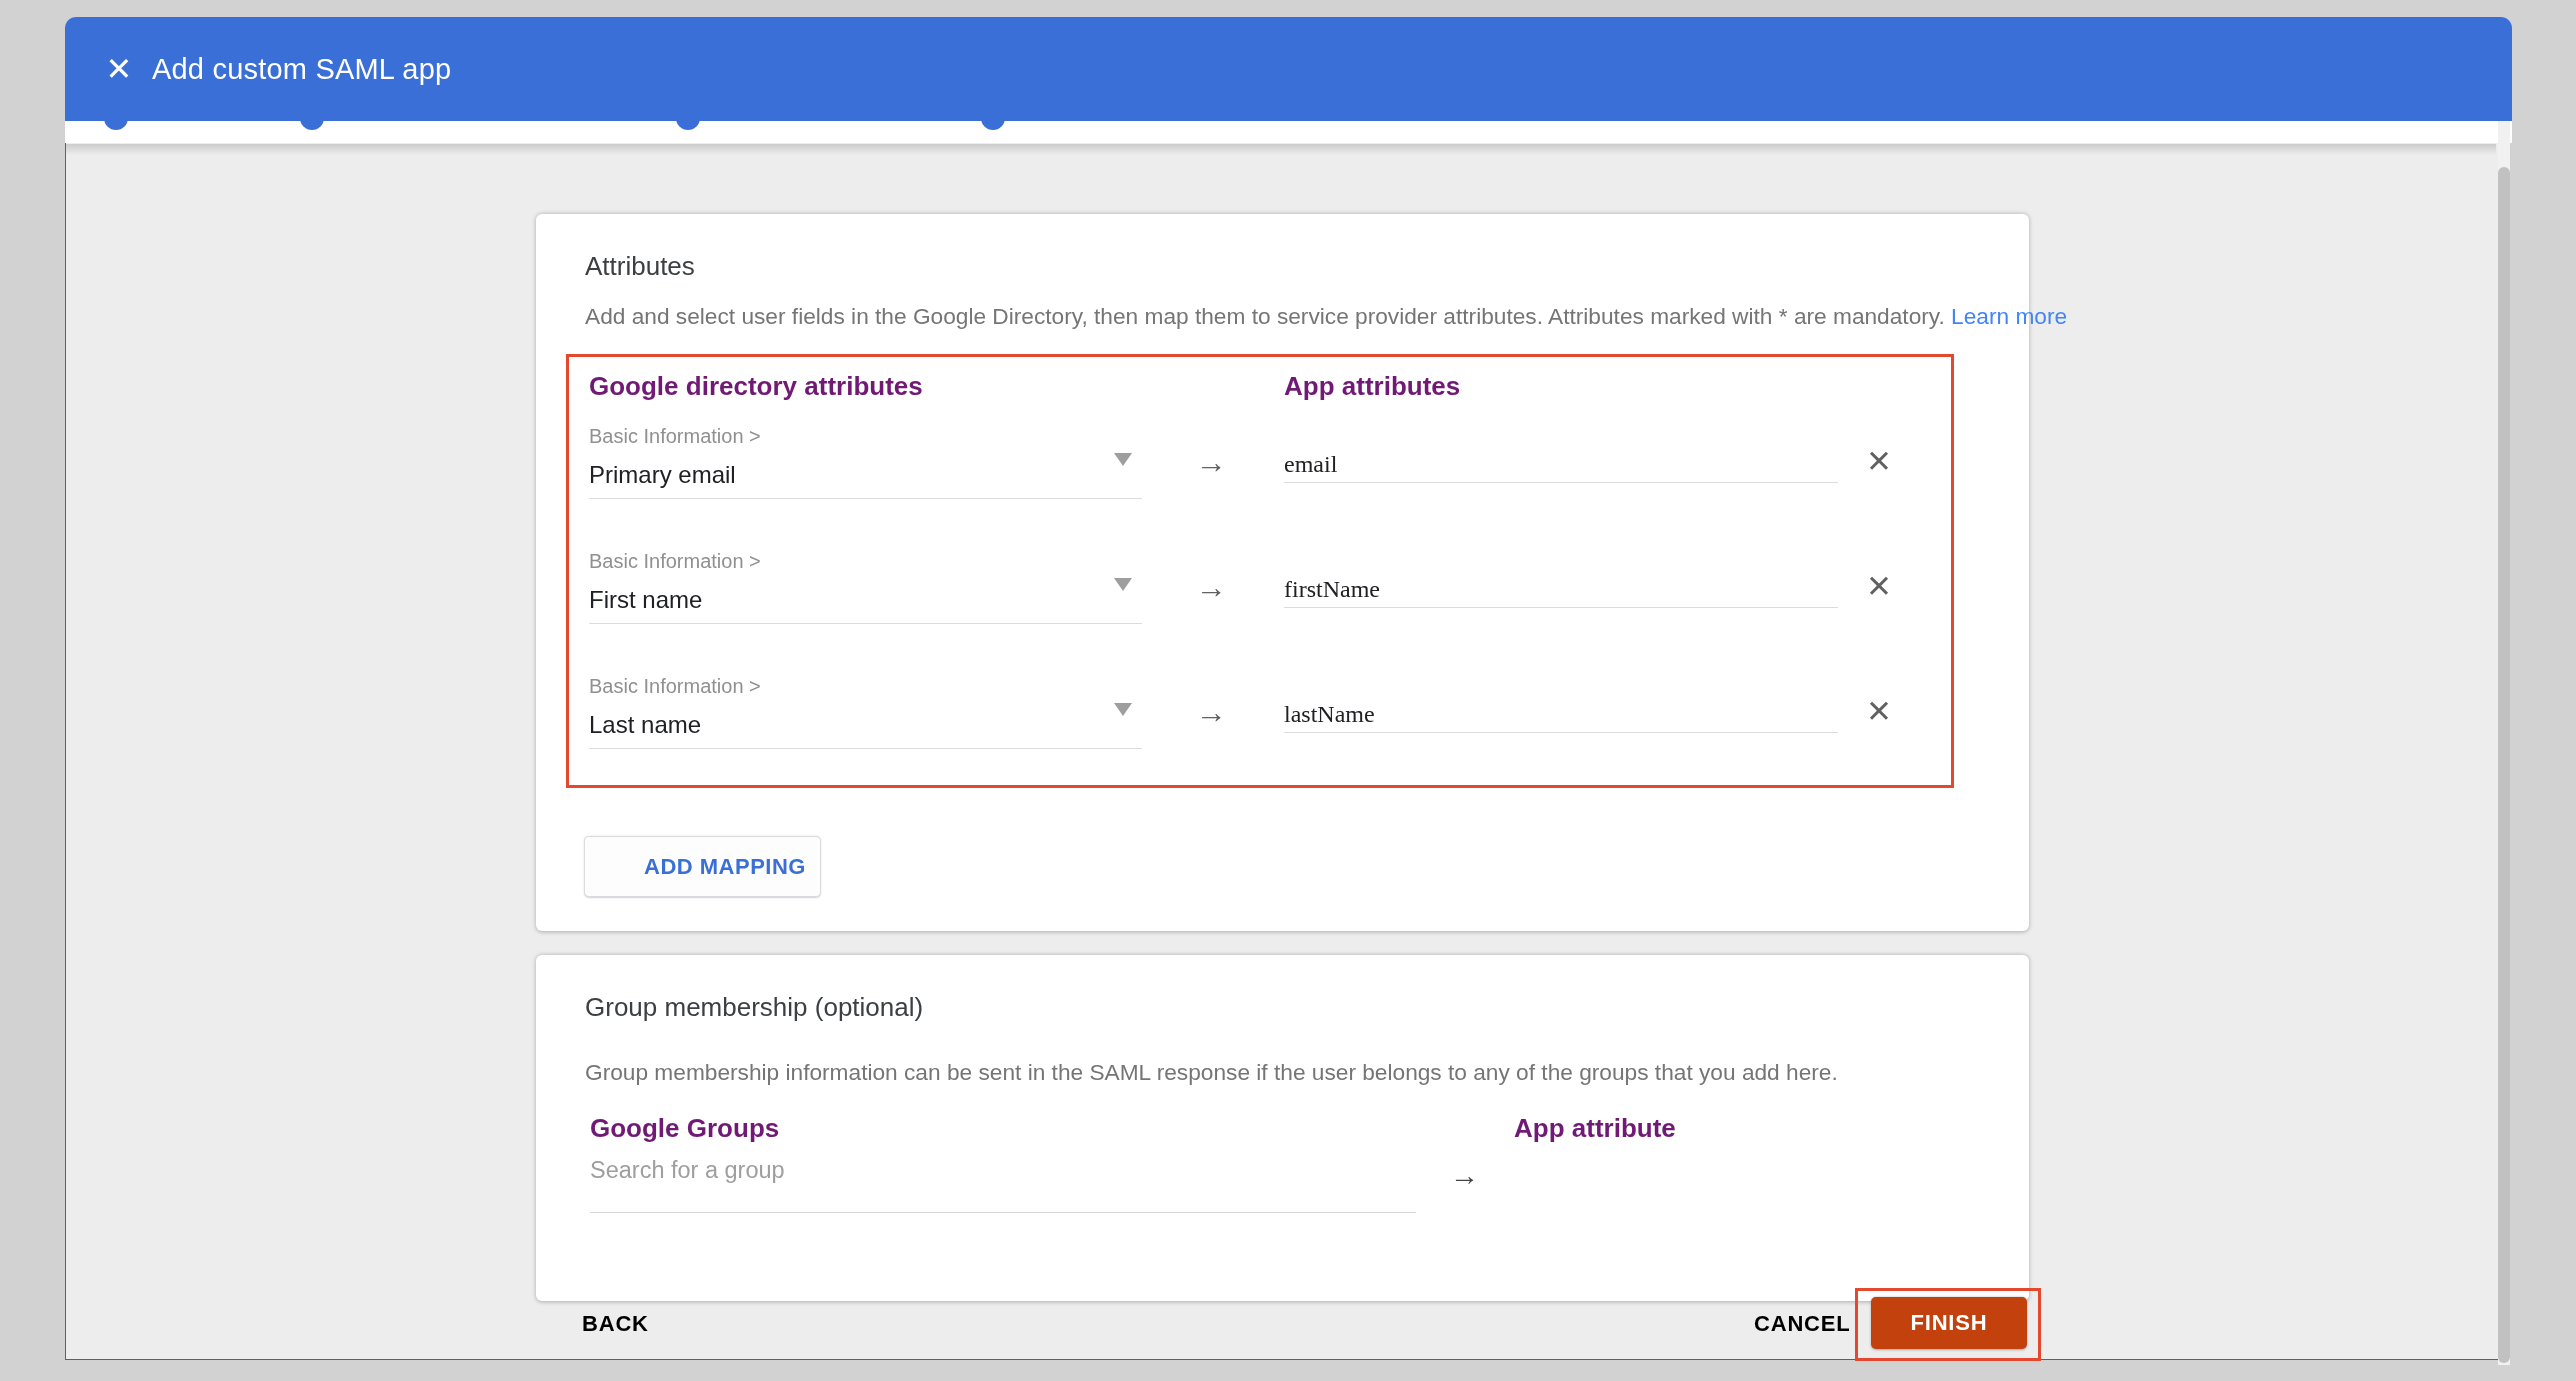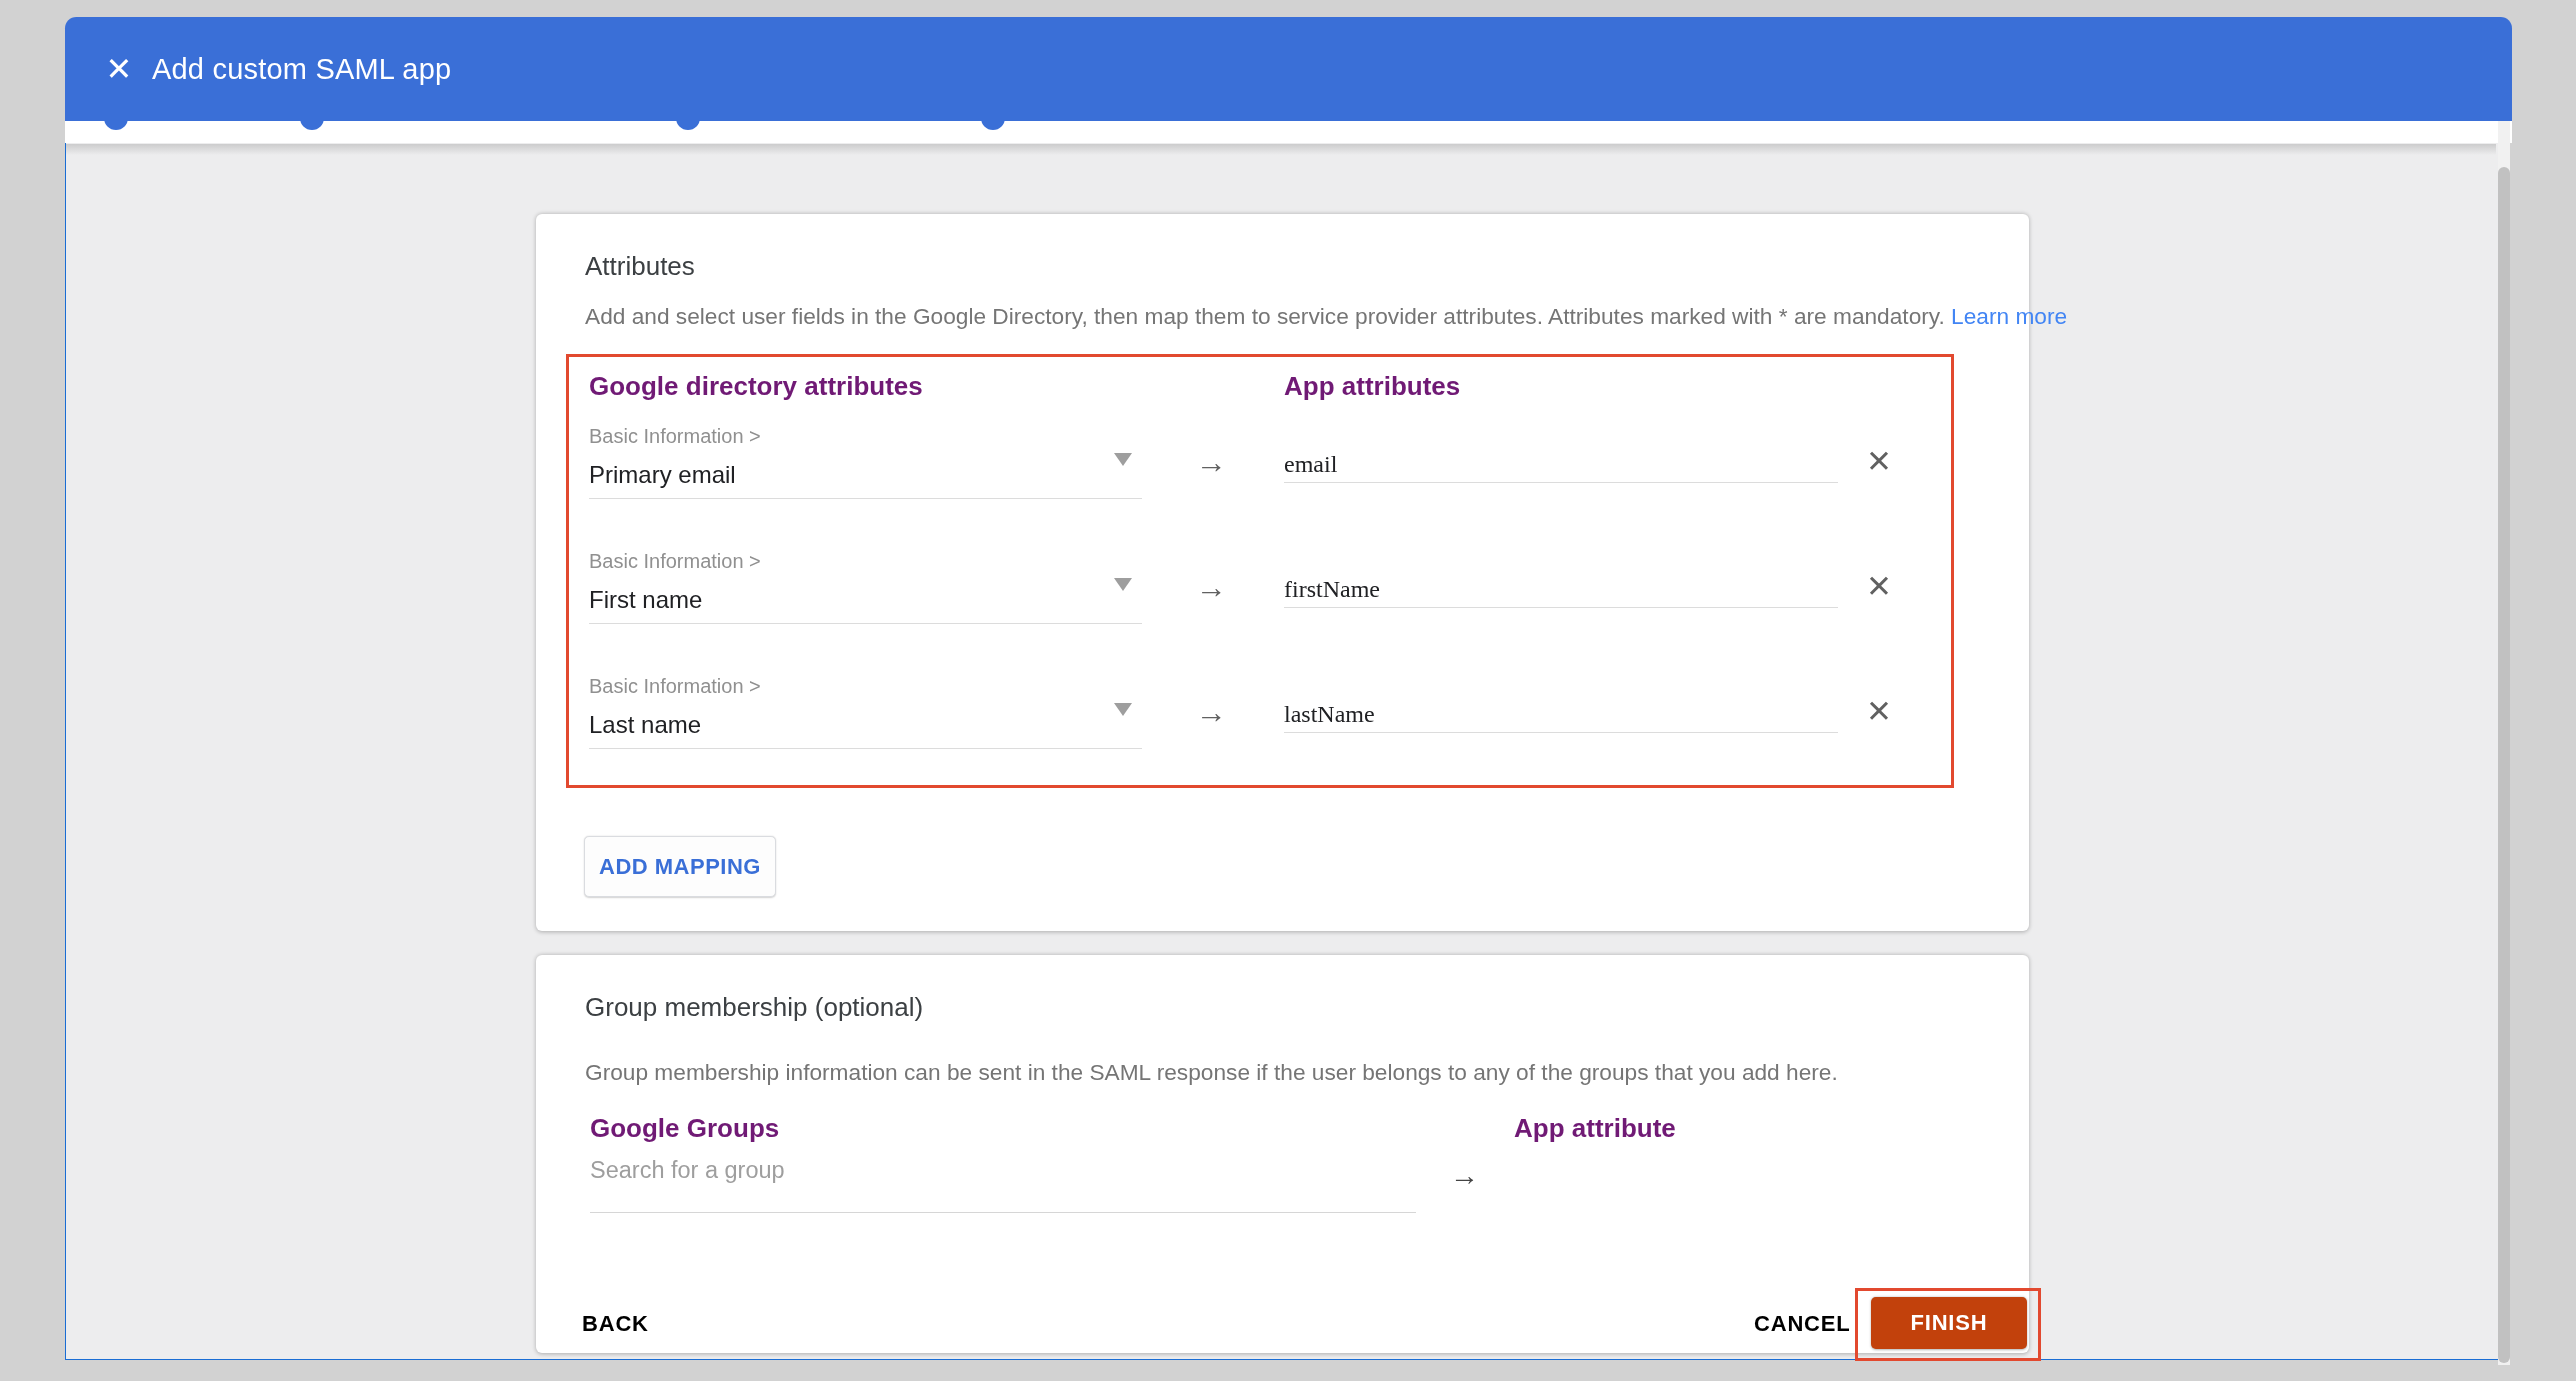--- a/index.html
+++ b/index.html
@@ -44,21 +44,21 @@
   
   .scroll-track{left:2498px;top:121px;width:12px;height:1244px;background:#f1f1f1;z-index:4;}
   .scroll-thumb{left:2498px;top:167px;width:12px;height:1196px;background:#c1c1c1;border-radius:6.5px;z-index:5;}
 
   
   .card{
     background:#ffffff;border-radius:6px;z-index:3;
     box-shadow:0 0.8px 4px rgba(0,0,0,0.28);
   }
   .card-attributes{left:536px;top:214px;width:1493px;height:717px;}
-  .card-groups{left:536px;top:955px;width:1493px;height:398px;}
+  .card-groups{left:536px;top:955px;width:1493px;height:346px;}
 
   .card h2{
     position:absolute;margin:0;font-size:26px;font-weight:500;color:#3c4043;line-height:32px;
   }
   .card .desc{
     position:absolute;font-size:22.7px;color:#757575;line-height:32px;white-space:nowrap;
   }
   .link{color:#4285f4;cursor:pointer;text-decoration:none;}
 
   .col-header{
@@ -102,20 +102,21 @@
   }
 
   
   .btn-add-mapping{
     position:absolute;left:48px;top:622px;width:190px;height:59px;
     background:#fdfdfd;border:0.8px solid #dadce0;border-radius:4.9px;
     box-shadow:0 0.8px 1.6px rgba(0,0,0,0.18);
     color:#3a6fd7;font-size:22px;font-weight:bold;letter-spacing:0.5px;
     display:flex;align-items:center;justify-content:center;cursor:pointer;
     font-family:"Liberation Sans",sans-serif;
+    padding-left:45px;
   }
 
   
   .grp-field{position:absolute;}
   .grp-input{
     border:none;outline:none;background:transparent;padding:0;width:100%;
     font-family:"Liberation Sans",sans-serif;font-size:23.5px;color:#0f172a;
   }
   .grp-input::placeholder{color:#9e9e9e;opacity:1;}
   .grp-underline{border-bottom:1.6px solid #d6d6d6;}

